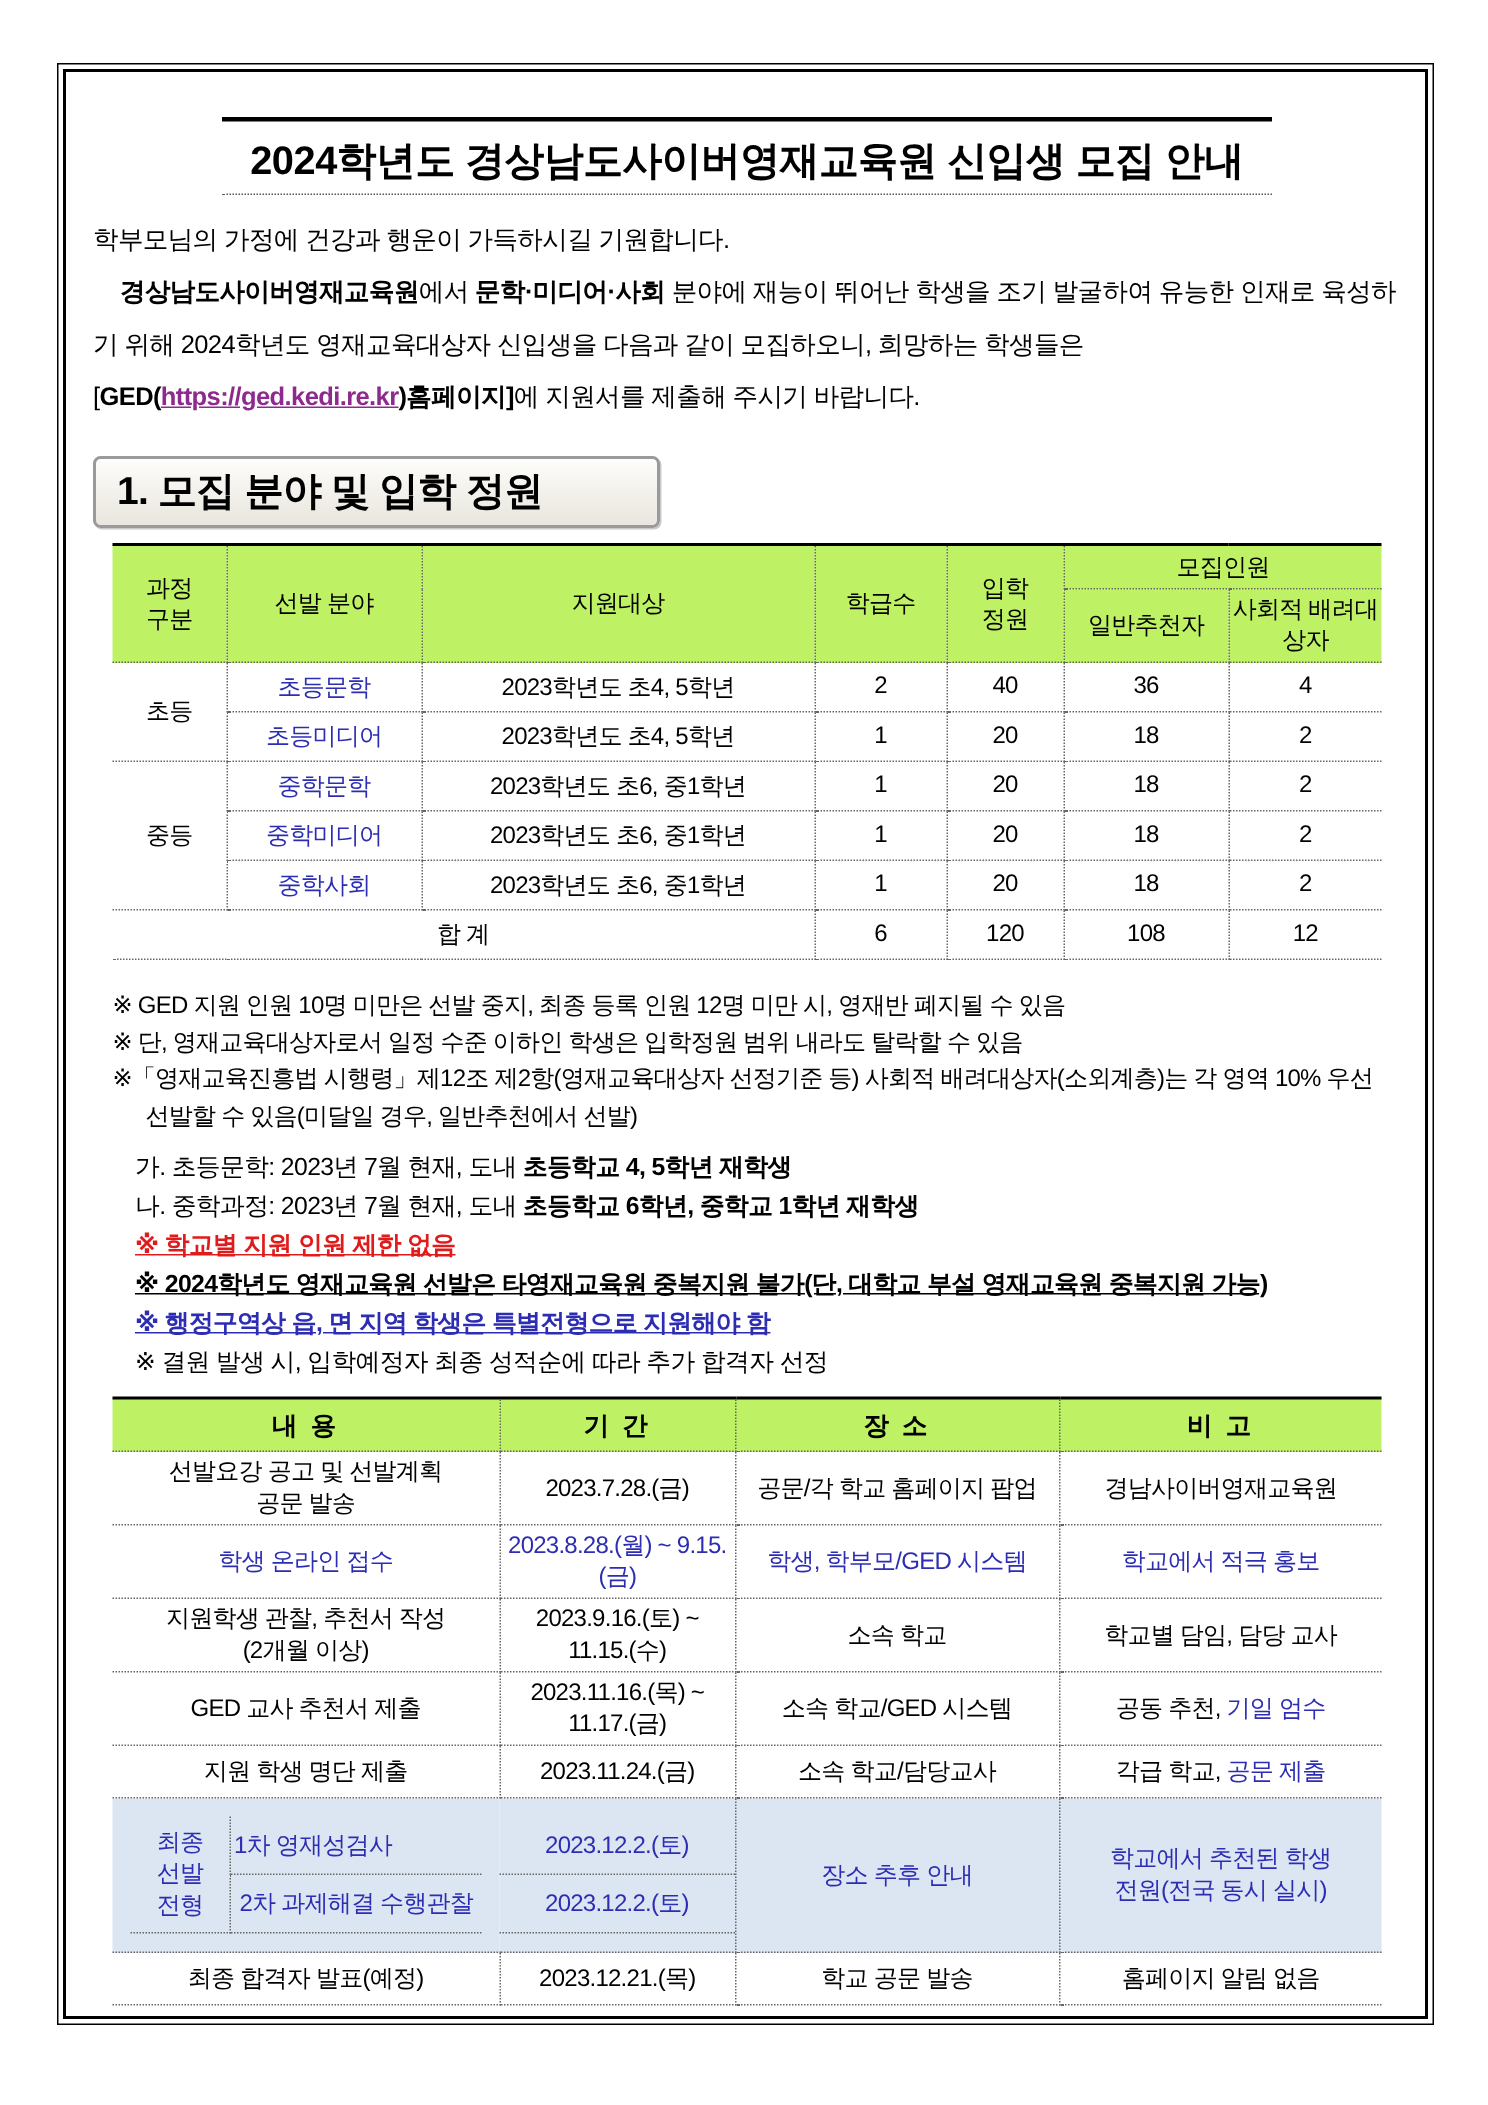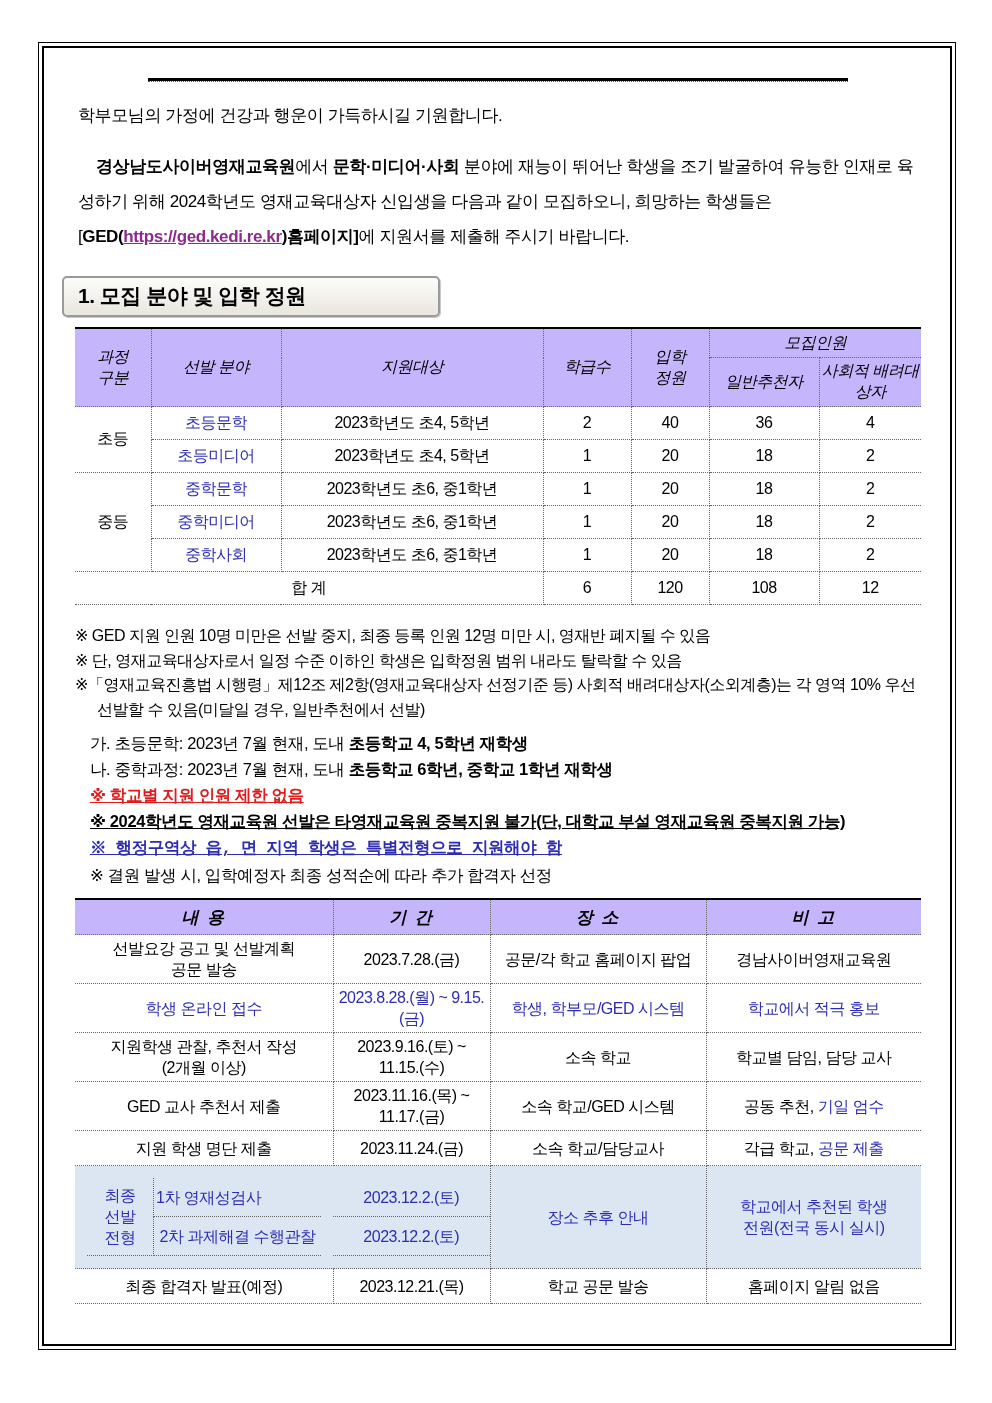--- a/index.html
+++ b/index.html
@@ -61,21 +61,21 @@
     margin: 0 auto 12px auto;
     border-top: 1.5px dotted #555;
   }
 
   
   .intro {
     font-size: 17px;
     line-height: 35px;
     letter-spacing: -0.4px;
   }
-  .intro p { margin: 16px; }
+  .intro p { margin: 0; }
   .indent { text-indent: 18px; }
   .b { font-weight: bold; }
   .url {
     color: #8e2a8e;
     font-weight: bold;
     text-decoration: underline;
     text-align: center;
   }
 
   
@@ -84,21 +84,21 @@
     align-items: stretch;
     margin-top: 22px;
   }
   .sec-head {
     display: inline-block;
     background: linear-gradient(to bottom, #fdfdfb 0%, #f2f0ea 55%, #e8e6de 100%);
     border: 2px solid #9a9a9a;
     border-radius: 5px;
     box-shadow: 1px 1px 0 #c9c9c9;
     padding: 4px 16px 5px 14px;
-    font-size: 21px;
+    font-size: 26px;
     font-weight: bold;
     letter-spacing: -0.5px;
     white-space: nowrap;
     color: #000;
   }
   .sec-head.w1 { min-width: 344px; }
   .sec-head.w2 { min-width: 344px; }
   .sec-head.w3 { min-width: 400px; }
 
   .star-note {
@@ -129,21 +129,21 @@
     border-bottom: 1px dotted #666;
     text-align: center;
     vertical-align: middle;
     font-size: 16px;
     letter-spacing: -0.5px;
     padding: 3px 2px;
     font-weight: normal;
   }
   table.doc td:last-child, table.doc th:last-child { border-right: none; }
 
-  .hdr { background: #c4b5fd; font-style: italic; }
+  .hdr { background: #bef264; }
   .thead-top td, .thead-top th { border-top: 2.5px solid #000; }
   .thead-bot td, .thead-bot th { border-bottom: 2.5px solid #000; }
   .row-end td { border-bottom: 2.5px solid #000; }
   .solidline td { border-bottom: 1px solid #000; }
   .blue { color: #2d2db4; }
   .cellblue { background: #dce6f2; }
   .tbl-wrap { position: relative; }
 
   
   #tbl-enroll td { height: 26px; }
@@ -178,33 +178,33 @@
   }
   .blk-u {
     color: #000;
     font-weight: bold;
     text-decoration: underline;
   }
   .blue-u {
     color: #2d2db4;
     font-weight: bold;
     text-decoration: underline;
-    font-family: Liberation Mono, monospace;
   }
 </style>
 </head>
 <body>
 
 <div class="page-frame">
   <div class="page-frame-inner"></div>
 </div>
 
 <div class="content">
 
   <div class="title-rule-top"></div>
+  <div class="doc-title">2024학년도 경상남도사이버영재교육원 신입생 모집 안내</div>
   <div class="title-rule-bot"></div>
 
   <div class="intro">
     <p>학부모님의 가정에 건강과 행운이 가득하시길 기원합니다.</p>
     <p class="indent"><span class="b">경상남도사이버영재교육원</span><span>에서 </span><span class="b">문학·미디어·사회</span><span> 분야에 재능이 뛰어난 학생을 조기 발굴하여 유능한 인재로 육성하기 위해 2024학년도 영재교육대상자 신입생을 다음과 같이 모집하오니, 희망하는 학생들은 [</span><span class="b">GED(</span><span class="url">https://ged.kedi.re.kr</span><span class="b">)홈페이지]</span><span>에 지원서를 제출해 주시기 바랍니다.</span></p>
   </div>
 
   <div class="sec-row">
     <div class="sec-head w1">1. 모집 분야 및 입학 정원</div>
   </div>

